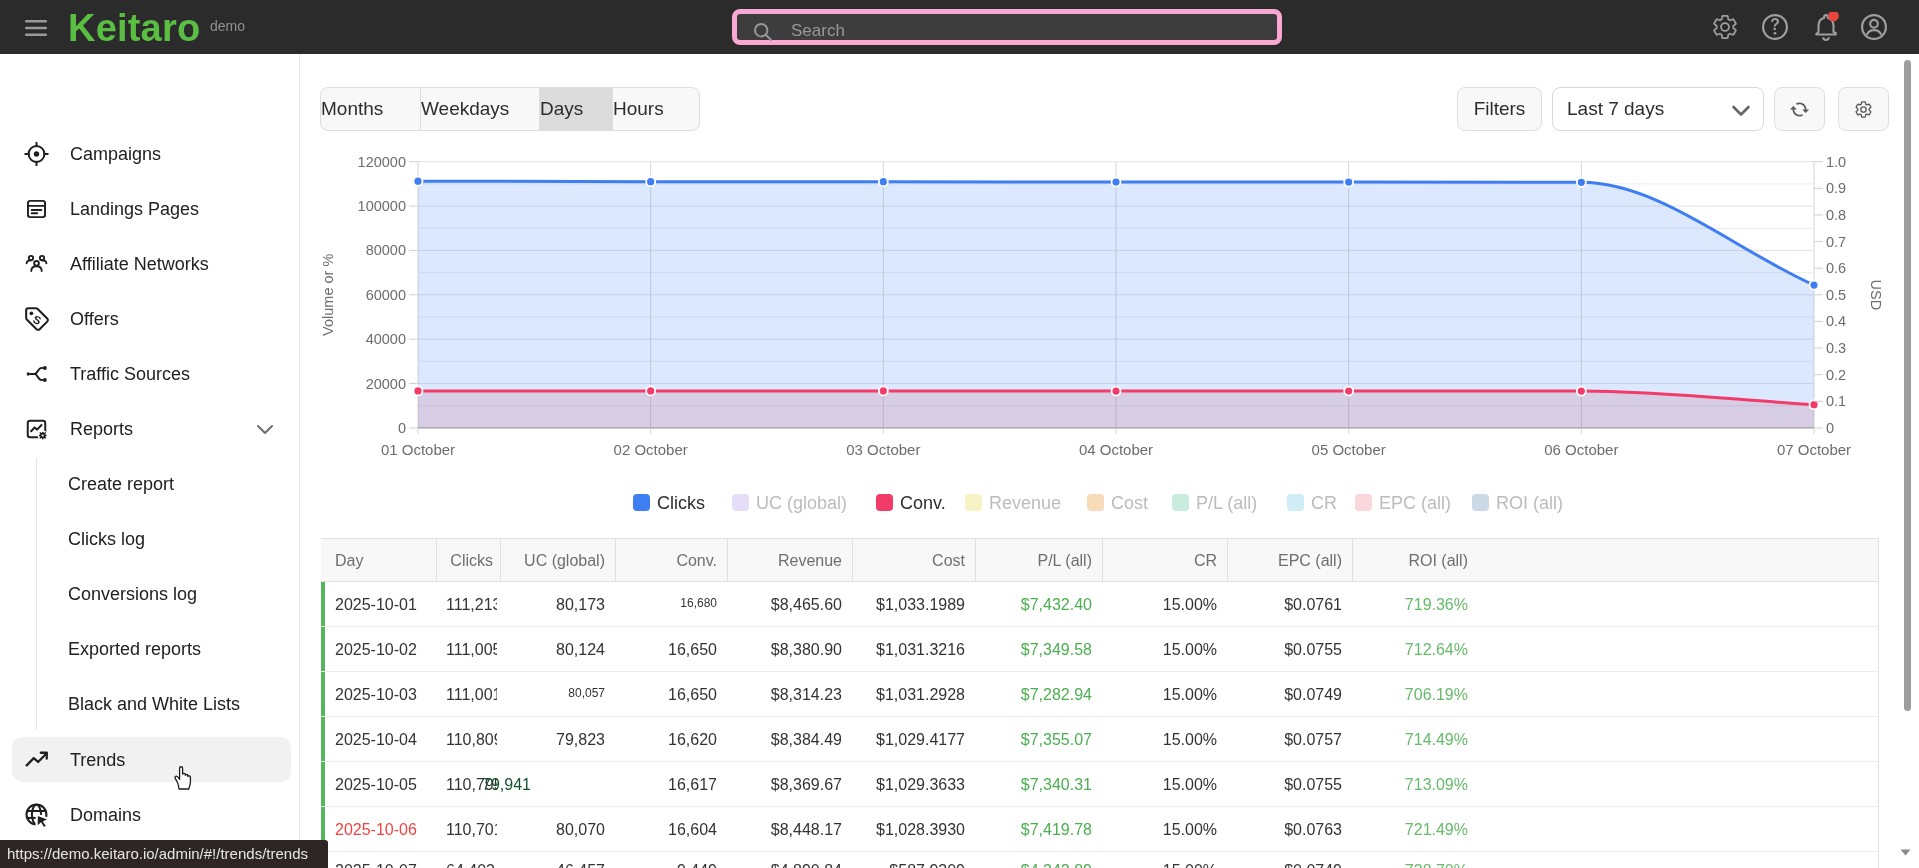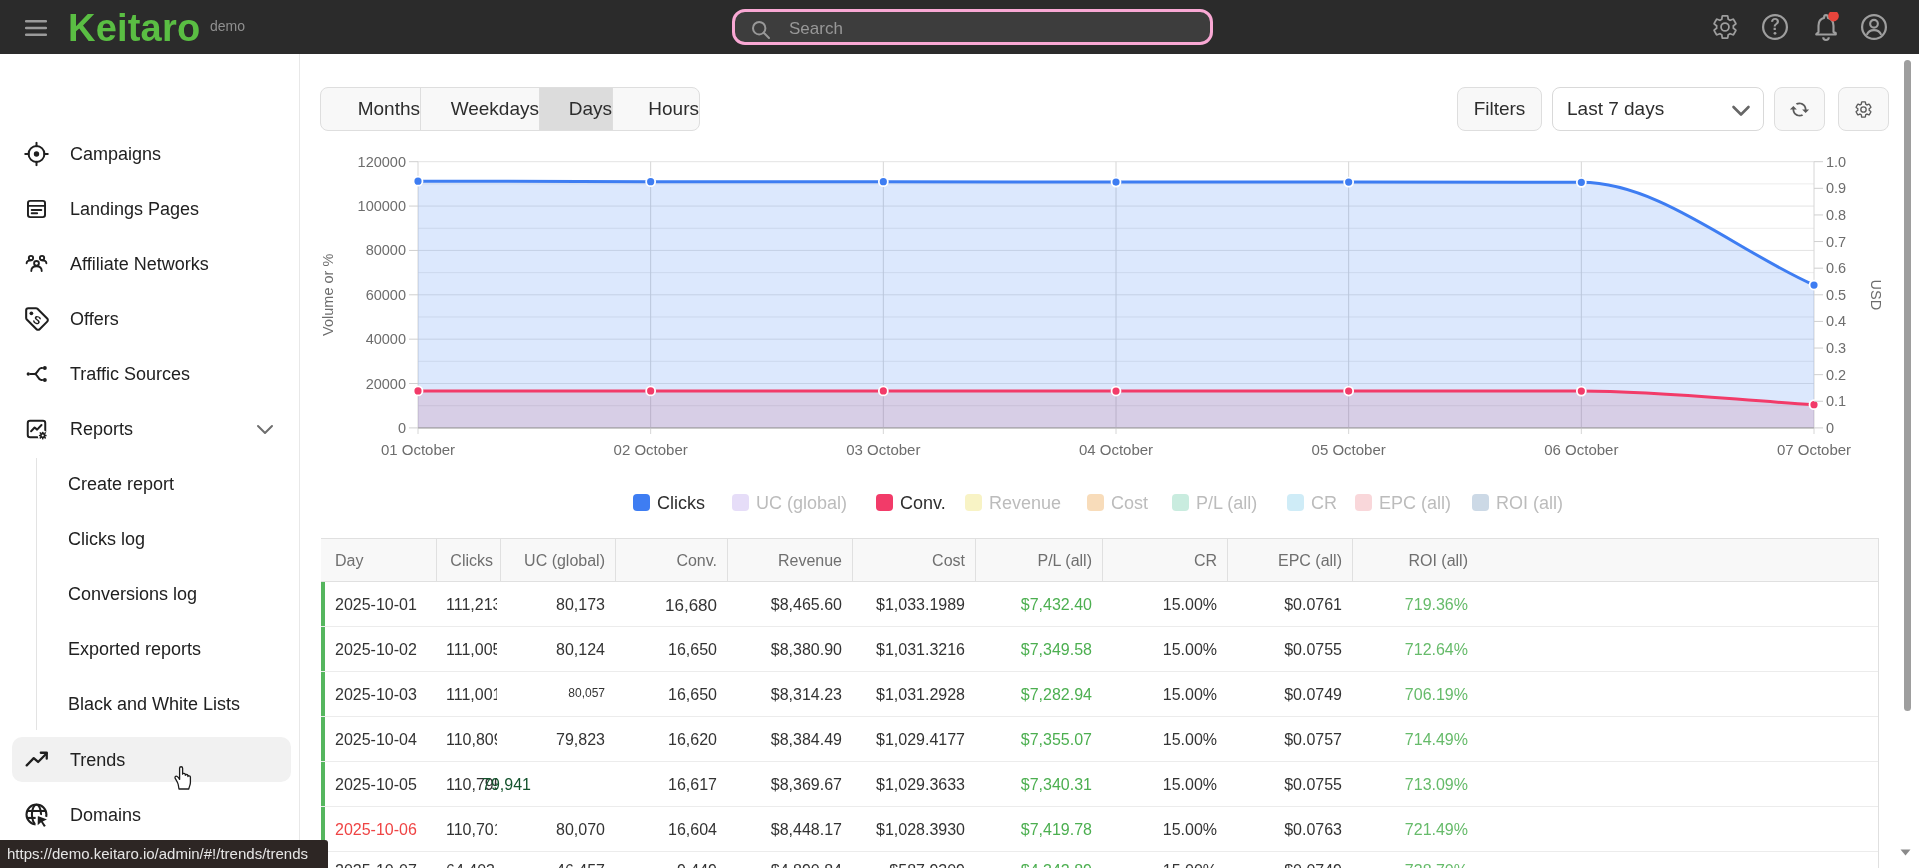--- a/index.html
+++ b/index.html
@@ -1,34 +1,34 @@
 <!DOCTYPE html>
 <html><head><meta charset="utf-8"><style>
 *{margin:0;padding:0;box-sizing:border-box}
 html,body{width:1919px;height:868px;overflow:hidden;background:#fff;font-family:"Liberation Sans",sans-serif}
 #page{position:relative;width:1919px;height:868px}
 .abs{position:absolute}
 
 #topbar{position:absolute;left:0;top:0;width:1919px;height:54px;background:#2b2b2b}
 #logo{position:absolute;left:68px;top:7px;font-size:38px;font-weight:bold;color:#5abe43;letter-spacing:0.2px}
 #demo{position:absolute;left:210px;top:18px;font-size:14px;color:#8f8f8f}
-#search{position:absolute;left:732px;top:9px;width:481px;height:36px;background:#3d3d3d;border:3px solid #f9a8d4;border-radius:13px}
+#search{position:absolute;left:732px;top:9px;width:550px;height:36px;background:#3d3d3d;border:5px solid #f9a8d4;border-radius:8px}
 #search span{position:absolute;left:54px;top:7px;font-size:17px;color:#989898}
 
 #sidebar{position:absolute;left:0;top:54px;width:300px;height:814px;background:#fff;border-right:1px solid #e8e8e8}
 .mitem{position:absolute;left:0;width:300px;height:55px}
 .mitem .txt{position:absolute;left:70px;top:50%;transform:translateY(-50%);font-size:18px;color:#212121}
 .mitem svg{position:absolute;left:24px;top:50%;transform:translateY(-50%)}
 .subitem{position:absolute;left:68px;font-size:18px;color:#212121;transform:translateY(-50%)}
 #trendhl{position:absolute;left:12px;top:683px;width:279px;height:45px;background:#f1f1f1;border-radius:10px}
 #indent{position:absolute;left:36px;top:404px;width:1px;height:272px;background:#e3e3e3}
 
 .btn{position:absolute;top:87px;height:44px;background:#f8f8f8;border:1px solid #dedede;border-radius:8px;color:#2d2d2d;font-size:19px}
 #tabs{position:absolute;left:320px;top:87px;width:380px;height:44px;background:#f8f8f8;border:1px solid #dedede;border-radius:8px;overflow:hidden;display:flex}
-.tab{height:42px;line-height:42px;text-align:right;font-size:19px;color:#2d2d2d;border-right:1px solid #dedede}
+.tab{height:42px;line-height:42px;text-align:left;font-size:19px;color:#2d2d2d;border-right:1px solid #dedede}
 #urltip{position:absolute;left:0;top:840px;width:328px;height:28px;background:#2d2624;border-top-right-radius:3px;color:#e6e6e6;font-size:15px;line-height:28px;padding-left:7px}
 </style></head><body>
 <div id="page">
 <div id="topbar">
  <svg class="abs" style="left:25px;top:19px" width="22" height="18" viewBox="0 0 22 18">
         <g stroke="#9a9a9a" stroke-width="2.4" stroke-linecap="round">
           <line x1="1" y1="2.2" x2="21" y2="2.2"></line>
           <line x1="1" y1="9" x2="21" y2="9"></line>
           <line x1="1" y1="15.8" x2="21" y2="15.8"></line>
         </g>
@@ -315,21 +315,21 @@
 <div class="abs" style="right:827px;top:551.5px;font-size:16px;color:#6f6f6f">P/L (all)</div>
 <div class="abs" style="right:702px;top:551.5px;font-size:16px;color:#6f6f6f">CR</div>
 <div class="abs" style="right:577px;top:551.5px;font-size:16px;color:#6f6f6f">EPC (all)</div>
 <div class="abs" style="right:451px;top:551.5px;font-size:16px;color:#6f6f6f">ROI (all)</div>
 <div class="abs" style="left:1878px;top:538px;width:1px;height:330px;background:#e0e0e0"></div>
 <div class="abs" style="left:321px;top:582px;width:4px;height:44px;background:#55b65e"></div>
 <div class="abs" style="left:321px;top:626px;width:1557px;height:1px;background:#ececec"></div>
 <div class="abs" style="left:335px;top:595.5px;font-size:16px;color:#333">2025-10-01</div>
 <div class="abs" style="left:446px;top:595.5px;width:51px;overflow:hidden;white-space:nowrap;font-size:16px;color:#333">111,213</div>
 <div class="abs" style="right:1314px;top:595.5px;font-size:16px;color:#333">80,173</div>
-<div class="abs" style="right:1202px;top:595.5px;font-size:17px;color:#333">16,680</div>
+<div class="abs" style="right:1202px;top:595.5px;font-size:12px;color:#333">16,680</div>
 <div class="abs" style="right:1077px;top:595.5px;font-size:16px;color:#333">$8,465.60</div>
 <div class="abs" style="right:954px;top:595.5px;font-size:16px;color:#333">$1,033.1989</div>
 <div class="abs" style="right:827px;top:595.5px;font-size:16px;color:#4caf50">$7,432.40</div>
 <div class="abs" style="right:702px;top:595.5px;font-size:16px;color:#333">15.00%</div>
 <div class="abs" style="right:577px;top:595.5px;font-size:16px;color:#333">$0.0761</div>
 <div class="abs" style="right:451px;top:595.5px;font-size:16px;color:#66bb6a">719.36%</div>
 <div class="abs" style="left:321px;top:627px;width:4px;height:44px;background:#55b65e"></div>
 <div class="abs" style="left:321px;top:671px;width:1557px;height:1px;background:#ececec"></div>
 <div class="abs" style="left:335px;top:640.5px;font-size:16px;color:#333">2025-10-02</div>
 <div class="abs" style="left:446px;top:640.5px;width:51px;overflow:hidden;white-space:nowrap;font-size:16px;color:#333">111,005</div>

